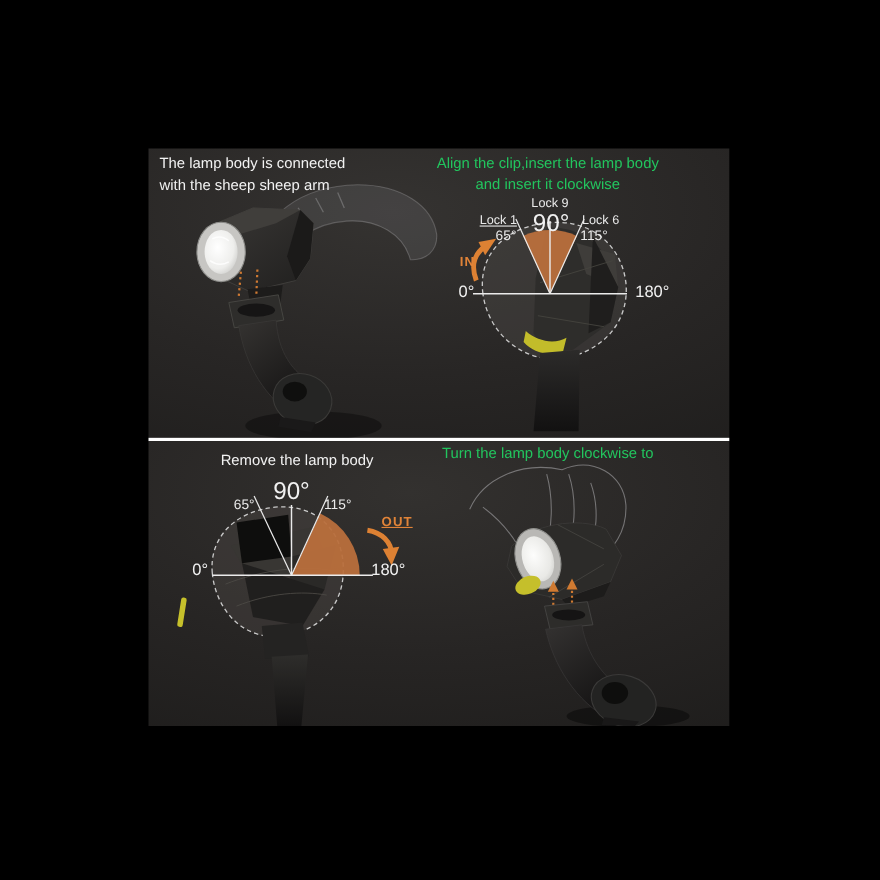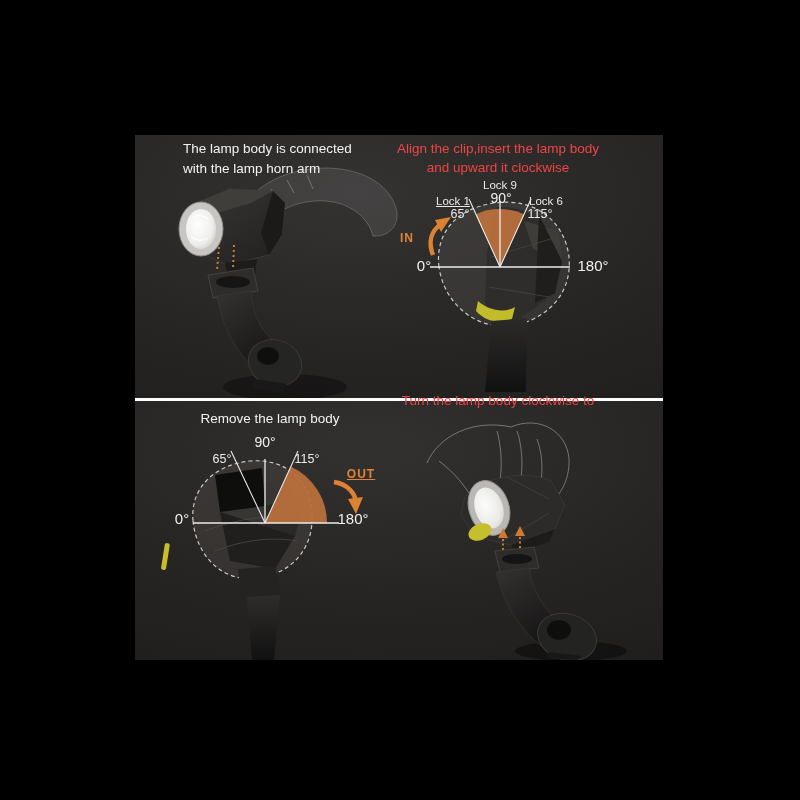--- a/index.html
+++ b/index.html
@@ -12,23 +12,23 @@
   .half-bottom{top:266px;height:259px;
     background:radial-gradient(130% 125% at 45% 18%, #33312f 0%, #272524 45%, #1a1918 100%);}
   .divider{position:absolute;left:0;top:263px;width:528px;height:3px;background:#ffffff;}
   svg.quad{position:absolute;}
   #tl-svg{left:0;top:0;}
   #tr-svg{left:264px;top:0;}
   #bl-svg{left:0;top:266px;}
   #br-svg{left:264px;top:266px;}
   .lbl{position:absolute;text-align:center;color:#ececec;line-height:1.1;}
   .cap-white{color:#f2f2f2;font-size:13.5px;line-height:20px;}
-  .cap-orange{color:#ef4444;font-size:13.5px;line-height:19px;}
+  .cap-orange{color:#22c55e;font-size:13.5px;line-height:19px;}
   .lock{font-size:11.5px;color:#e9e9e9;}
-  .deg-big{font-size:14px;color:#f0f0f0;}
+  .deg-big{font-size:22px;color:#f0f0f0;}
   .deg-mid{font-size:12.5px;color:#eaeaea;}
   .deg-axis{font-size:15px;color:#f0f0f0;}
   .dir{font-size:12px;font-weight:bold;color:#e08338;letter-spacing:1px;}
 </style>
 </head>
 <body>
 
 <div class="content">
 
   <div class="half half-top"></div>
@@ -150,46 +150,46 @@
       <polygon points="116,135 126,135 121,125" fill="#d07a31"></polygon>
     </g>
     <path d="M96,150 L135,146 L140,167 L101,171 Z" fill="#2d2c2a" stroke="#474644" stroke-width="0.8"></path>
     <ellipse cx="118" cy="158" rx="15" ry="5" fill="#151414"></ellipse>
     <path d="M97,171 L130,167 C135,196 150,216 172,229 L157,254 C124,237 104,203 97,171 Z" fill="url(#armGrad2)" stroke="#3a3938" stroke-width="0.6"></path>
     <ellipse cx="168" cy="236" rx="30" ry="23" transform="rotate(18 168 236)" fill="#232322" stroke="#3a3938" stroke-width="1"></ellipse>
     <ellipse cx="160" cy="229" rx="12" ry="10" fill="#0e0e0d"></ellipse>
     <path d="M150,251 L182,255 L178,259 L148,258 Z" fill="#191818"></path>
   </svg>
 
-  <div class="lbl cap-white" style="left:10px;top:4px;width:250px;text-align:left;margin-left:38px;">
+  <div class="lbl cap-white" style="left:10px;top:4px;width:250px;text-align:left;">
     <div>The lamp body is connected</div>
-    <div>with the lamp horn arm</div>
+    <div>with the sheep sheep arm</div>
   </div>
 
   <div class="lbl cap-orange" style="left:240px;top:4px;width:246px;">
     <div>Align the clip,insert the lamp body</div>
-    <div>and upward it clockwise</div>
+    <div>and insert it clockwise</div>
   </div>
 
   <div class="lbl lock" style="left:335px;top:44px;width:60px;">Lock 9</div>
   <div class="lbl deg-big" style="left:336px;top:56px;width:60px;">90°</div>
   <div class="lbl lock" style="left:289px;top:60px;width:58px;text-decoration:underline;">Lock 1</div>
   <div class="lbl lock" style="left:382px;top:60px;width:58px;">Lock 6</div>
   <div class="lbl deg-mid" style="left:296px;top:73px;width:58px;">65°</div>
   <div class="lbl deg-mid" style="left:376px;top:73px;width:58px;">115°</div>
-  <div class="lbl dir" style="left:256px;top:97px;width:32px;">IN</div>
+  <div class="lbl dir" style="left:274px;top:97px;width:32px;">IN</div>
   <div class="lbl deg-axis" style="left:268px;top:123px;width:42px;">0°</div>
   <div class="lbl deg-axis" style="left:430px;top:123px;width:56px;">180°</div>
 
   <div class="lbl cap-white" style="left:10px;top:274px;width:250px;text-align:center;">Remove the lamp body</div>
 
   <div class="lbl deg-big" style="left:100px;top:300px;width:60px;">90°</div>
   <div class="lbl deg-mid" style="left:57px;top:318px;width:60px;">65°</div>
   <div class="lbl deg-mid" style="left:142px;top:318px;width:60px;">115°</div>
   <div class="lbl dir" style="left:203px;top:333px;width:46px;text-decoration:underline;">OUT</div>
   <div class="lbl deg-axis" style="left:26px;top:376px;width:42px;">0°</div>
   <div class="lbl deg-axis" style="left:190px;top:376px;width:56px;">180°</div>
 
-  <div class="lbl cap-orange" style="left:240px;top:256px;width:246px;">
+  <div class="lbl cap-orange" style="left:240px;top:267px;width:246px;">
     <div>Turn the lamp body clockwise to</div>
   </div>
 
 </div>
 
 </body></html>

